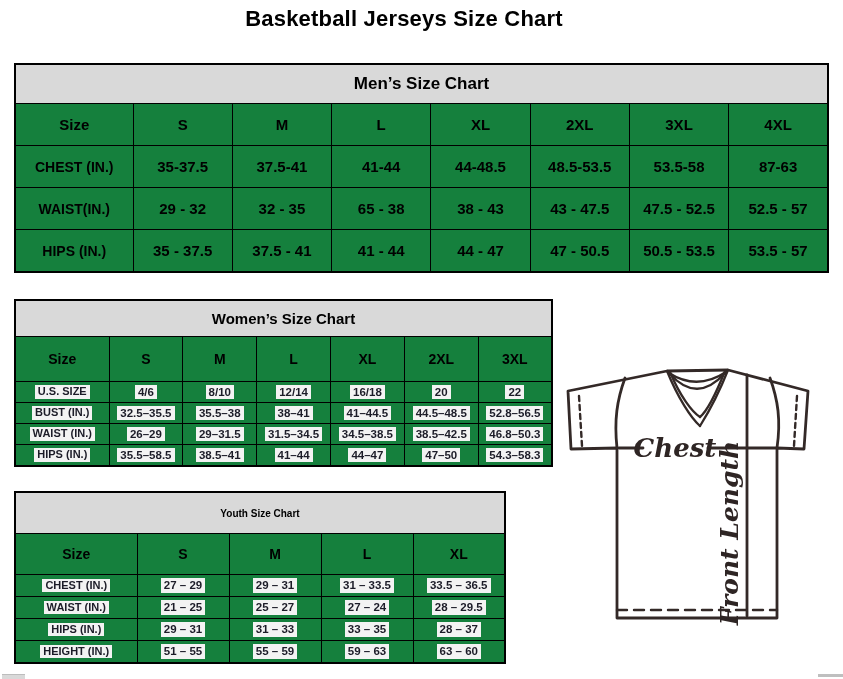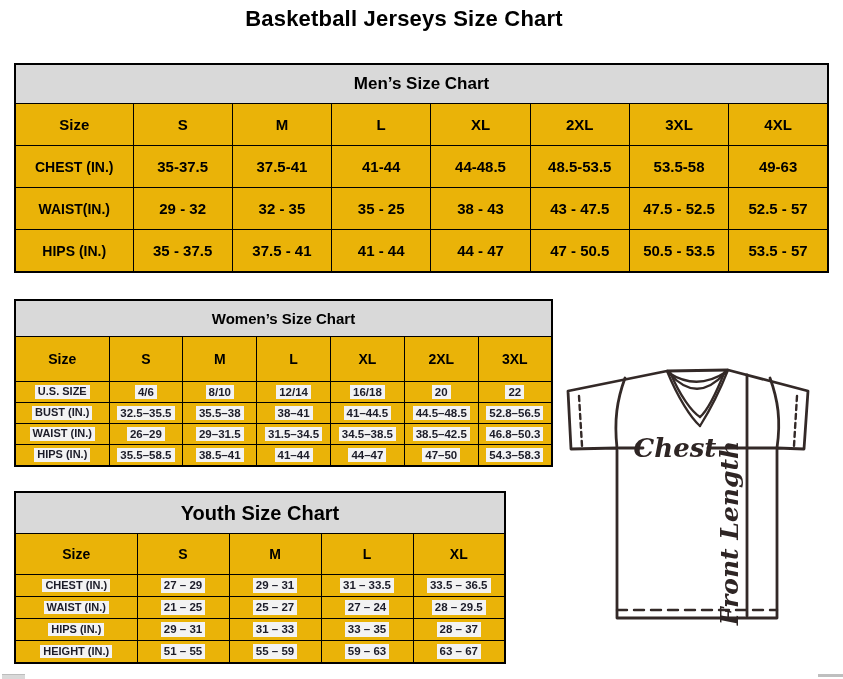--- a/index.html
+++ b/index.html
@@ -3,21 +3,21 @@
 <meta charset="utf-8">
 <style>
   html,body{margin:0;padding:0;background:#ffffff;}
   .canvas{position:relative;width:843px;height:679px;background:#ffffff;overflow:hidden;
           font-family:"Liberation Sans",sans-serif;color:#000;}
 
   .page-title{position:absolute;top:6px;left:0;width:808px;text-align:center;
               font-size:22px;font-weight:bold;letter-spacing:.2px;color:#000;}
 
   table.sizechart{position:absolute;border-collapse:collapse;table-layout:fixed;
-                  background:#eab308;border:2px solid #000;}
+                  background:#15803d;border:2px solid #000;}
   table.sizechart td{border:1px solid #000;text-align:center;vertical-align:middle;
                      padding:0;font-weight:bold;overflow:hidden;white-space:nowrap;}
   table.sizechart tr.band td{background:#d9d9d9;}
 
   
   .tbl-mens{left:14px;top:63px;width:815px;}
   .tbl-mens col.c0{width:118px;}
   .tbl-mens tr.band td{height:38px;font-size:17px;}
   .tbl-mens tr.size-row td{height:41px;font-size:15px;}
   .tbl-mens tr.data-row td{height:41px;font-size:15px;}
@@ -27,21 +27,21 @@
   .tbl-womens{left:14px;top:299px;width:539px;}
   .tbl-womens col.c0{width:94px;}
   .tbl-womens tr.band td{height:35px;font-size:15px;margin-left:25px;}
   .tbl-womens tr.size-row td{height:44px;font-size:14px;}
   .tbl-womens tr.data-row td{height:20px;font-size:11.5px;color:#1c1c28;}
   .tbl-womens tr.data-row td.rowlabel{font-size:11px;}
 
   
   .tbl-youth{left:14px;top:491px;width:492px;}
   .tbl-youth col.c0{width:122px;}
-  .tbl-youth tr.band td{height:40px;font-size:20px;}
+  .tbl-youth tr.band td{height:40px;font-size:10px;}
   .tbl-youth tr.size-row td{height:40px;font-size:14px;}
   .tbl-youth tr.data-row td{height:21px;font-size:11.5px;color:#1c1c28;}
   .tbl-youth tr.data-row td.rowlabel{font-size:11px;}
 
   .hl{background:#f3f3f3;padding:0 3px;display:inline-block;line-height:1.25;}
 
   .jersey{position:absolute;left:558px;top:358px;width:285px;height:270px;}
   .jersey text{font-family:"DejaVu Serif","Liberation Serif",serif;
                font-style:italic;font-weight:bold;fill:#2e2524;}
 
@@ -82,27 +82,27 @@
           <td>4XL</td>
         </tr>
         <tr class="data-row">
           <td class="rowlabel">CHEST (IN.)</td>
           <td>35-37.5</td>
           <td>37.5-41</td>
           <td>41-44</td>
           <td>44-48.5</td>
           <td>48.5-53.5</td>
           <td>53.5-58</td>
-          <td>49-63</td>
+          <td>87-63</td>
         </tr>
         <tr class="data-row">
           <td class="rowlabel">WAIST(IN.)</td>
           <td>29 - 32</td>
           <td>32 - 35</td>
-          <td>35 - 25</td>
+          <td>65 - 38</td>
           <td>38 - 43</td>
           <td>43 - 47.5</td>
           <td>47.5 - 52.5</td>
           <td>52.5 - 57</td>
         </tr>
         <tr class="data-row">
           <td class="rowlabel">HIPS (IN.)</td>
           <td>35 - 37.5</td>
           <td>37.5 - 41</td>
           <td>41 - 44</td>
@@ -214,21 +214,21 @@
           <td><span class="hl">29 – 31</span></td>
           <td><span class="hl">31 – 33</span></td>
           <td><span class="hl">33 – 35</span></td>
           <td><span class="hl">28 – 37</span></td>
         </tr>
         <tr class="data-row">
           <td class="rowlabel"><span class="hl">HEIGHT (IN.)</span></td>
           <td><span class="hl">51 – 55</span></td>
           <td><span class="hl">55 – 59</span></td>
           <td><span class="hl">59 – 63</span></td>
-          <td><span class="hl">63 – 67</span></td>
+          <td><span class="hl">63 – 60</span></td>
         </tr>
       </tbody>
     </table>
 
   <svg class="jersey" viewBox="0 0 285 270">
     <g fill="none" stroke="#332927" stroke-width="2.8" stroke-linejoin="round" stroke-linecap="round">
 
       <path d="M109,13 L10,33 L13,91 L59,90 L59,260 L219,260 L219,90 L246,91 L250,33 L170,12 Z"></path>
 
       <path d="M67,20 C59,42 56,62 59,90"></path>

